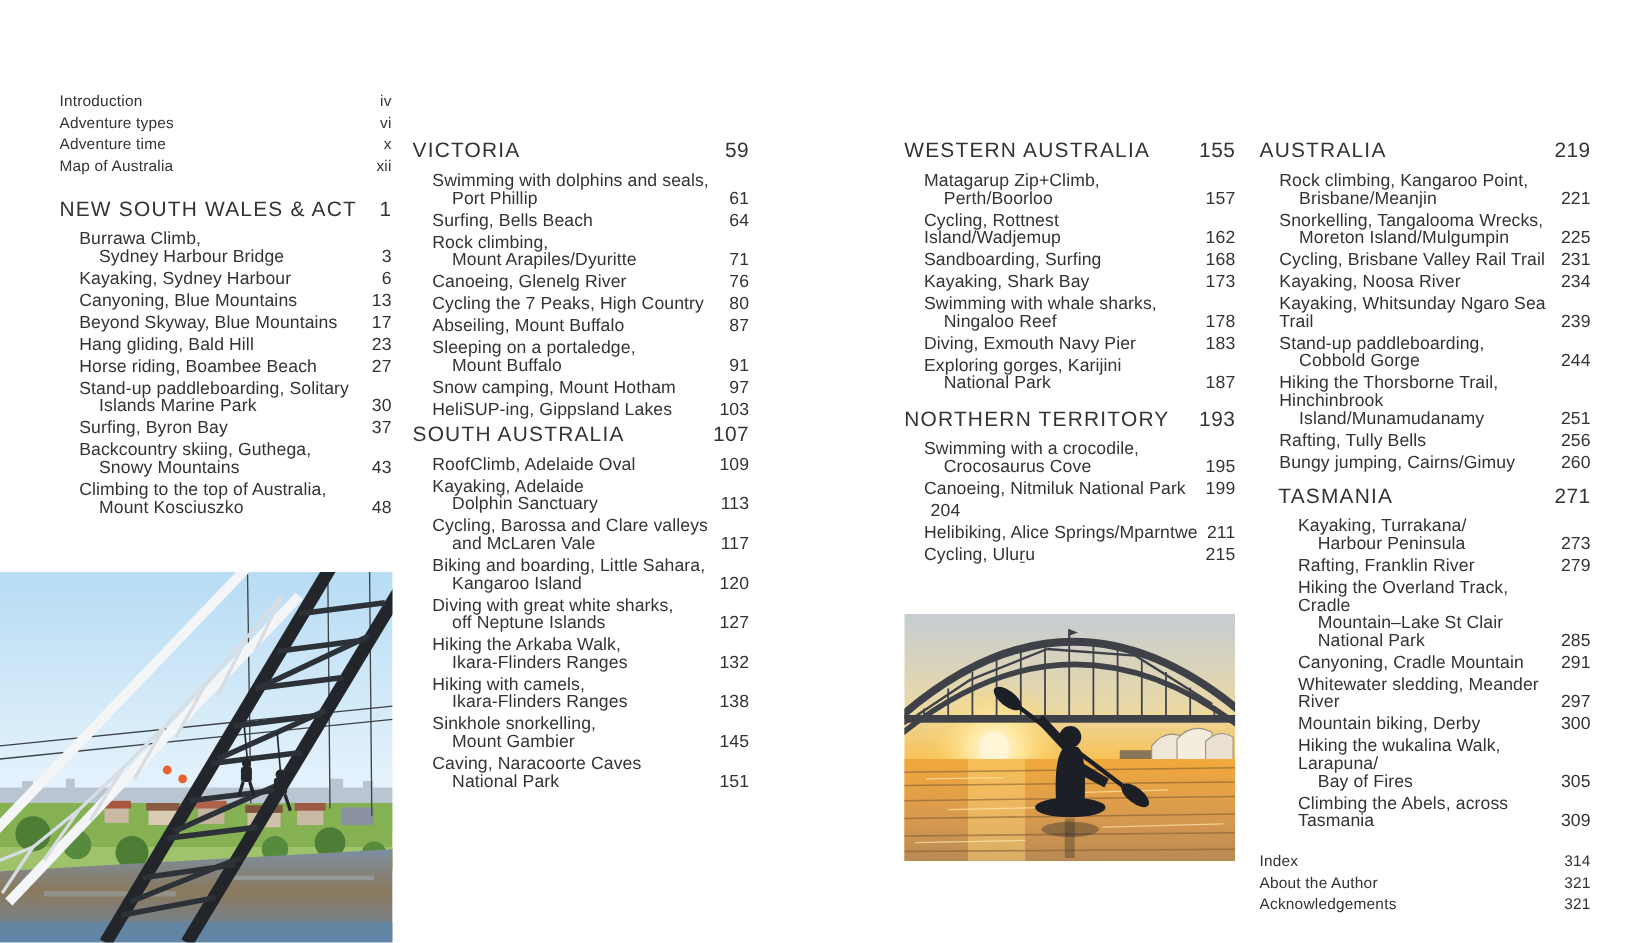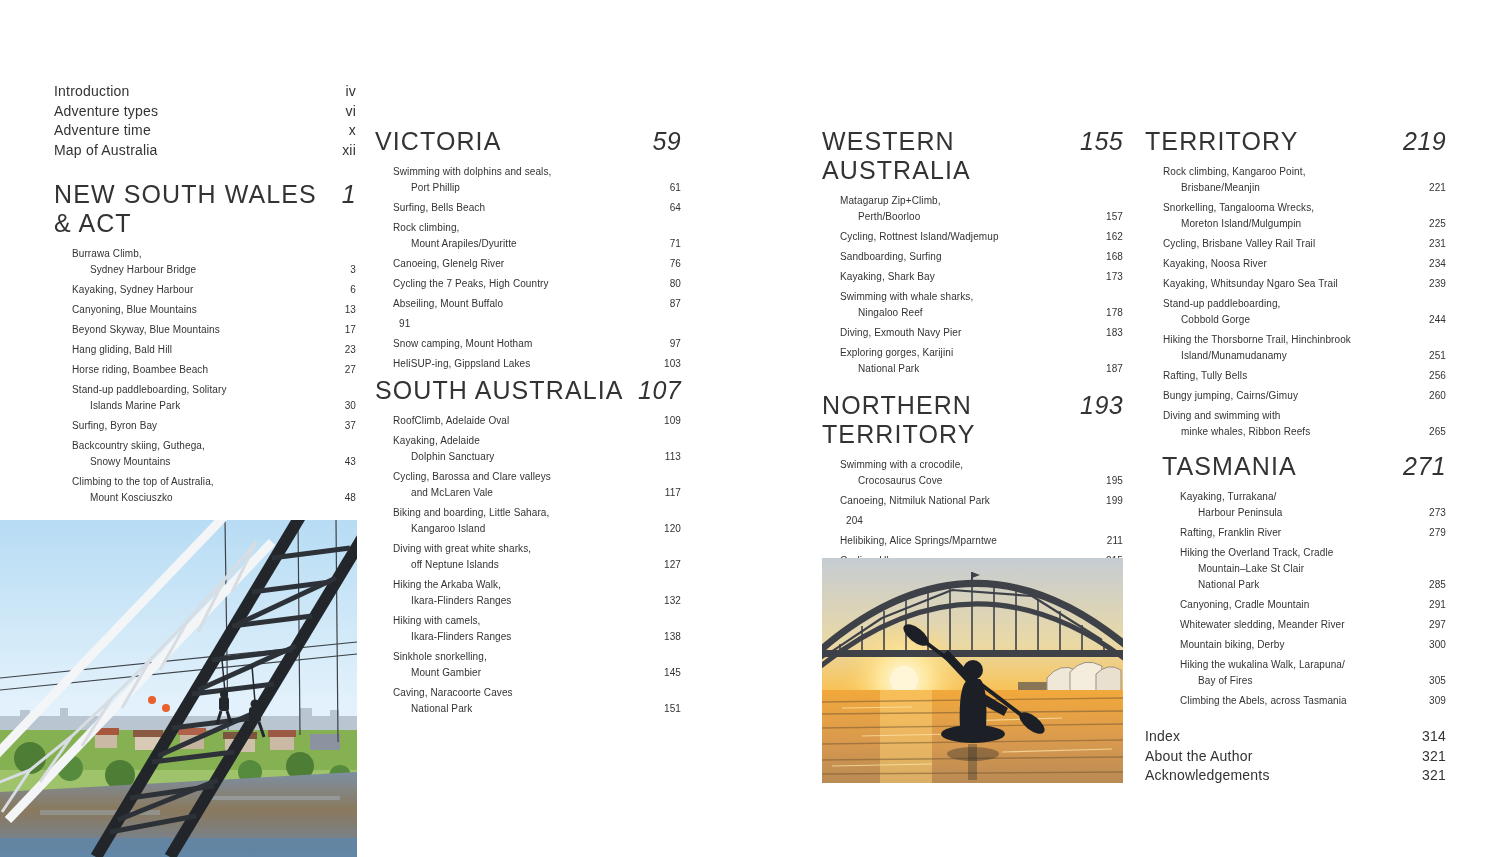--- a/index.html
+++ b/index.html
@@ -8,26 +8,26 @@
     background:#ffffff;color:#333333;
     font-family:"Liberation Sans", sans-serif;
   }
   .col{position:absolute;}
   
   .fm-rows .fm-row{display:flex;justify-content:space-between;
     font-size:14px;line-height:19.5px;letter-spacing:.2px;}
   
   .section{display:block;}
   .sec-head{display:flex;justify-content:space-between;align-items:baseline;
-    font-size:25px;letter-spacing:1.1px;font-weight:400;color:#333;}
-  .sec-head .num{letter-spacing:.4px;font-style:italic;}
+    font-size:19px;letter-spacing:1.1px;font-weight:400;color:#333;}
+  .sec-head .num{letter-spacing:.4px;}
   
   .entries{margin-top:8px;}
   .entry{display:flex;align-items:flex-end;margin-bottom:4px;
-    padding-left:18px;font-size:10px;line-height:16px;letter-spacing:.1px;}
+    padding-left:18px;font-size:16px;line-height:16px;letter-spacing:.1px;}
   .entry-title{flex:1;}
   .entry-title .line.cont{padding-left:18px;}
   .entry-page{margin-left:6px;white-space:nowrap;}
   
   #col1 .section{margin-top:20px;}
   #col2 .section + .section{}
   #col3 .section + .section{margin-top:14px;}
   #col4 .section + .section{margin-top:12px;margin-left:17px;}
   #col4 .fm-rows{margin-top:18px;}
   
@@ -171,20 +171,24 @@
           </div>
           <div class="entry-page">80</div>
         </div>
         <div class="entry">
           <div class="entry-title">
             <div class="line">Abseiling, Mount Buffalo</div>
           </div>
           <div class="entry-page">87</div>
         </div>
         <div class="entry">
+          <div class="entry-title">
+            <div class="line">Sleeping on a portaledge,</div>
+            <div class="line cont">Mount Buffalo</div>
+          </div>
           <div class="entry-page">91</div>
         </div>
         <div class="entry">
           <div class="entry-title">
             <div class="line">Snow camping, Mount Hotham</div>
           </div>
           <div class="entry-page">97</div>
         </div>
         <div class="entry">
           <div class="entry-title">
@@ -354,21 +358,21 @@
           </div>
           <div class="entry-page">215</div>
         </div>
       </div>
   </div>
 </div>
 
 <div class="col" id="col4" style="left:1145px;top:127px;width:301px;">
   <div class="section">
     <div class="sec-head">
-      <span class="ttl">TERRITORY</span>
+      <span class="ttl">AUSTRALIA</span>
       <span class="num">219</span>
     </div>
     <div class="entries">
         <div class="entry">
           <div class="entry-title">
             <div class="line">Rock climbing, Kangaroo Point,</div>
             <div class="line cont">Brisbane/Meanjin</div>
           </div>
           <div class="entry-page">221</div>
         </div>
@@ -415,27 +419,20 @@
           <div class="entry-title">
             <div class="line">Rafting, Tully Bells</div>
           </div>
           <div class="entry-page">256</div>
         </div>
         <div class="entry">
           <div class="entry-title">
             <div class="line">Bungy jumping, Cairns/Gimuy</div>
           </div>
           <div class="entry-page">260</div>
-        </div>
-        <div class="entry">
-          <div class="entry-title">
-            <div class="line">Diving and swimming with</div>
-            <div class="line cont">minke whales, Ribbon Reefs</div>
-          </div>
-          <div class="entry-page">265</div>
         </div>
       </div>
   </div>
   <div class="section">
     <div class="sec-head">
       <span class="ttl">TASMANIA</span>
       <span class="num">271</span>
     </div>
     <div class="entries">
         <div class="entry">

